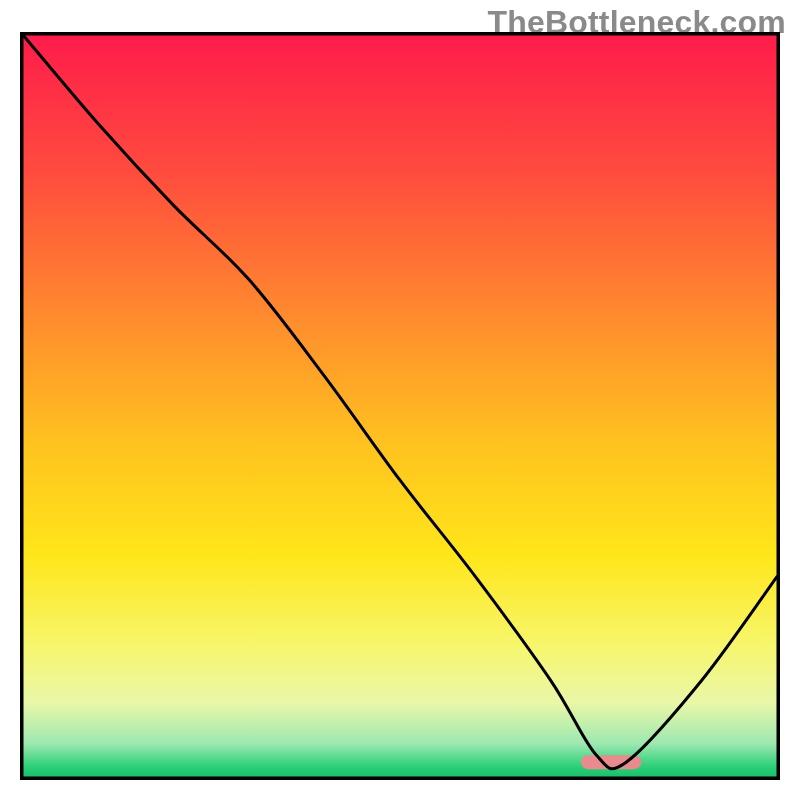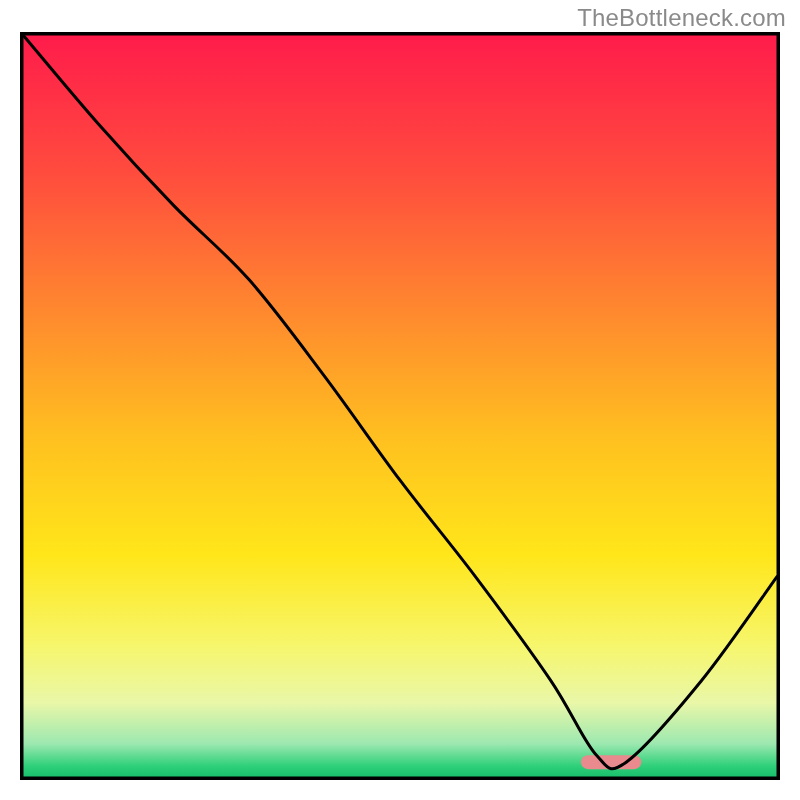--- a/index.html
+++ b/index.html
@@ -13,22 +13,22 @@
   }
   .stage {
     position: relative;
     width: 800px;
     height: 800px;
   }
   .watermark {
     position: absolute;
     top: 4px;
     right: 14px;
-    font-size: 24px;
-    font-weight: 400;
+    font-size: 32px;
+    font-weight: 700;
     color: #8a8a8a;
     letter-spacing: 0.2px;
     user-select: none;
   }
   .plot {
     position: absolute;
     left: 20px;
     top: 32px;
     width: 760px;
     height: 748px;

